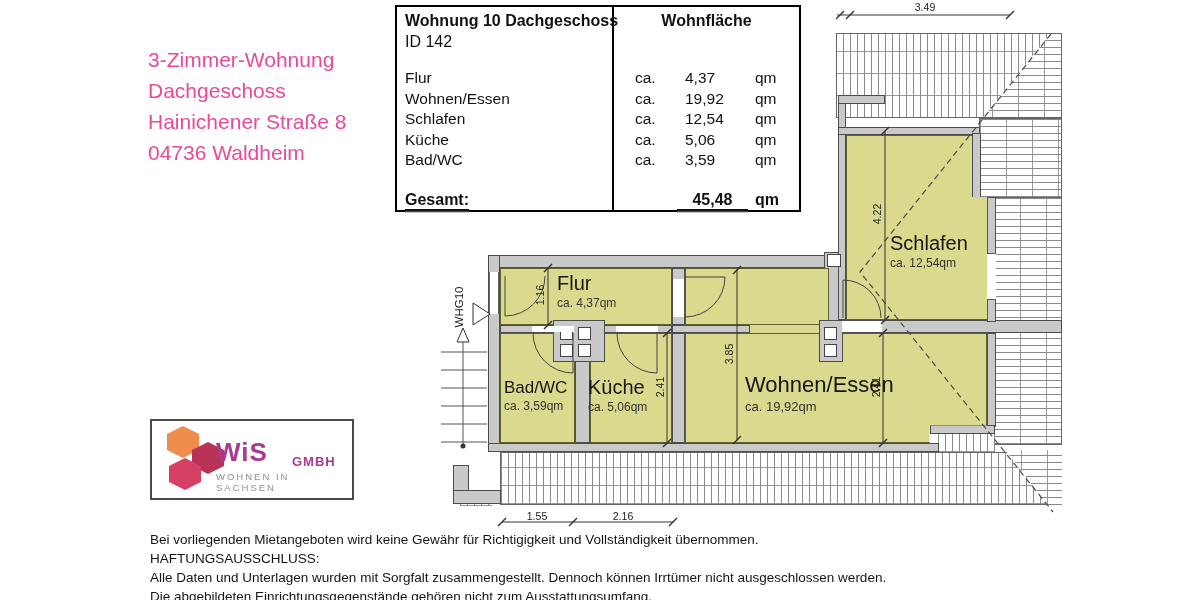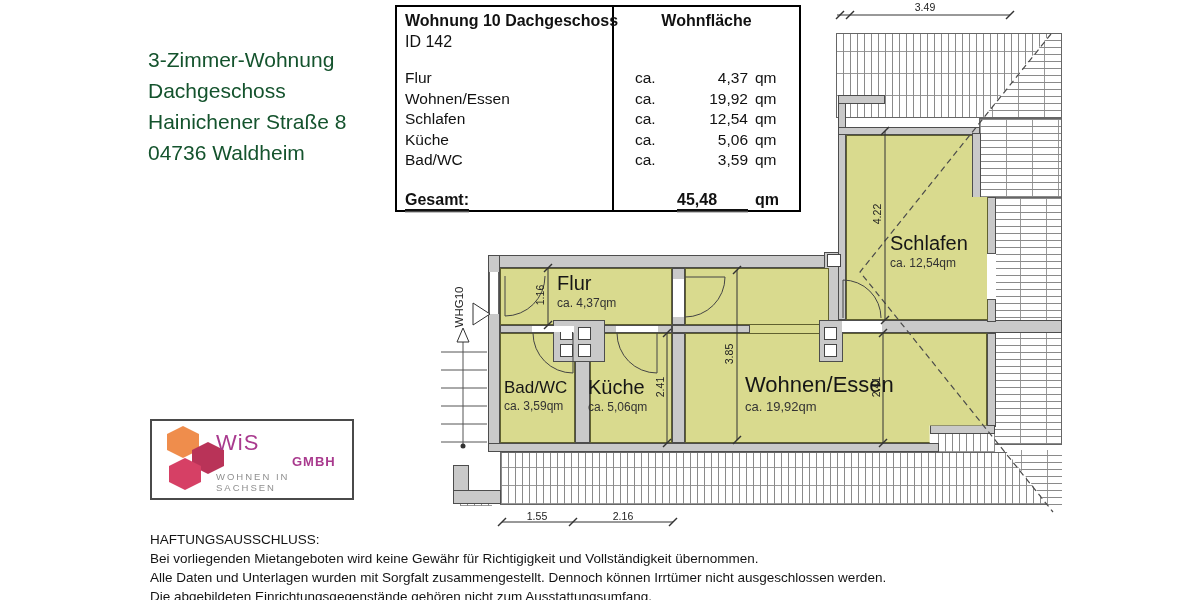--- a/index.html
+++ b/index.html
@@ -1,37 +1,37 @@
 <!DOCTYPE html>
 <html><head>
 <meta charset="utf-8">
 <style>
   html,body{margin:0;padding:0}
   body{width:1200px;height:600px;position:relative;background:#fff;
        font-family:"Liberation Sans",sans-serif;color:#111;overflow:hidden}
 
   
-  .listing{position:absolute;left:148px;top:44px;font-size:21px;line-height:31px;color:#14532d}
+  .listing{position:absolute;left:148px;top:44px;font-size:21px;line-height:31px;color:#ec4899}
 
   
   .area-table{position:absolute;left:395px;top:5px;width:406px;height:207px;
               border:2px solid #000;background:#fff;box-sizing:border-box;font-size:15.5px}
   .t-div{position:absolute;left:215px;top:0;bottom:0;width:2px;background:#000}
   .t-h1{position:absolute;left:8px;top:5px;font-weight:bold;font-size:16px}
   .t-h2{position:absolute;left:8px;top:26px;font-weight:normal;font-size:16px}
   .t-colhead{position:absolute;left:217px;top:5px;width:185px;text-align:center;font-weight:bold;font-size:16px}
   .t-rows{position:absolute;left:0;top:62px;right:0}
   .t-row{position:relative;height:20.5px}
   .t-row .lab{position:absolute;left:8px}
   .t-row .pre{position:absolute;left:238px}
-  .t-row .val{position:absolute;left:288px;width:63px;text-align:right}
+  .t-row .val{position:absolute;left:288px;width:63px;text-align:left}
   .t-row .unit{position:absolute;left:358px}
   .t-total{position:absolute;left:0;top:184px;right:16px;height:22px;font-weight:bold;font-size:16px}
   .t-total .lab{position:absolute;left:8px}
-  .t-total .val{position:absolute;left:280px;width:71px;text-align:left}
+  .t-total .val{position:absolute;left:280px;width:71px;text-align:center}
   .t-total .unit{position:absolute;left:358px}
   .uline{border-bottom:2.5px solid #111;box-shadow:0 2px 0 rgba(140,140,140,.55)}
 
   
   .plan{position:absolute;left:435px;top:0;width:645px;height:530px}
   .plan *{box-sizing:border-box}
   .wall{position:absolute;background:#c9c9c9;border:1px solid #4d4d4d}
   .gap{position:absolute;background:#fff;border-top:1px solid #666;border-bottom:1px solid #666}
   .sq{position:absolute;width:13px;height:13px;background:#fff;border:1px solid #444}
   .room{position:absolute;background:#d9da8e;border:1px solid #60602f}
@@ -54,21 +54,21 @@
   .whg{position:absolute;font-size:11.5px;color:#222;width:50px;text-align:center;transform:rotate(-90deg)}
 
   
   .logo-box{position:absolute;left:150px;top:419px;width:200px;height:77px;background:#fff;
             border:2px solid #4a4a4a}
   .hex{position:absolute;width:32px;height:32px;
        clip-path:polygon(50% 0%,100% 25%,100% 75%,50% 100%,0% 75%,0% 25%)}
   .hex-orange{left:15px;top:5px;background:#ef8d4c}
   .hex-maroon{left:40px;top:21px;background:#b93358}
   .hex-pink{left:17px;top:37px;background:#d64065}
-  .logo-brand{position:absolute;left:64px;top:9px;font-size:22px;font-weight:normal;
+  .logo-brand{position:absolute;left:64px;top:16px;font-size:26px;font-weight:bold;
               color:#a93a8e;letter-spacing:1px}
   .logo-gmbh{position:absolute;left:140px;top:33px;font-size:13px;font-weight:bold;
              color:#a93a8e;letter-spacing:1px}
   .logo-tag{position:absolute;left:64px;top:50px;font-size:9.5px;color:#8f8f8f;letter-spacing:2px}
 
   
   .disclaimer{position:absolute;left:150px;top:530px;font-size:13.5px;line-height:19px;color:#141414}
 </style>
 </head>
 <body>
@@ -272,17 +272,17 @@
 <div class="logo-box">
   <div class="hex hex-orange"></div>
   <div class="hex hex-maroon"></div>
   <div class="hex hex-pink"></div>
   <div class="logo-brand">WiS</div>
   <div class="logo-gmbh">GMBH</div>
   <div class="logo-tag">WOHNEN IN SACHSEN</div>
 </div>
 
 <div class="disclaimer">
+  <div>Bei vorliegenden Mietangeboten wird keine Gewähr für Richtigigkeit und Vollständigkeit übernommen.</div>
   <div>HAFTUNGSAUSSCHLUSS:</div>
-  <div>Bei vorliegenden Mietangeboten wird keine Gewähr für Richtigigkeit und Vollständigkeit übernommen.</div>
   <div>Alle Daten und Unterlagen wurden mit Sorgfalt zusammengestellt. Dennoch können Irrtümer nicht ausgeschlossen werden.</div>
   <div>Die abgebildeten Einrichtungsgegenstände gehören nicht zum Ausstattungsumfang.</div>
 </div>
 
 </body></html>

